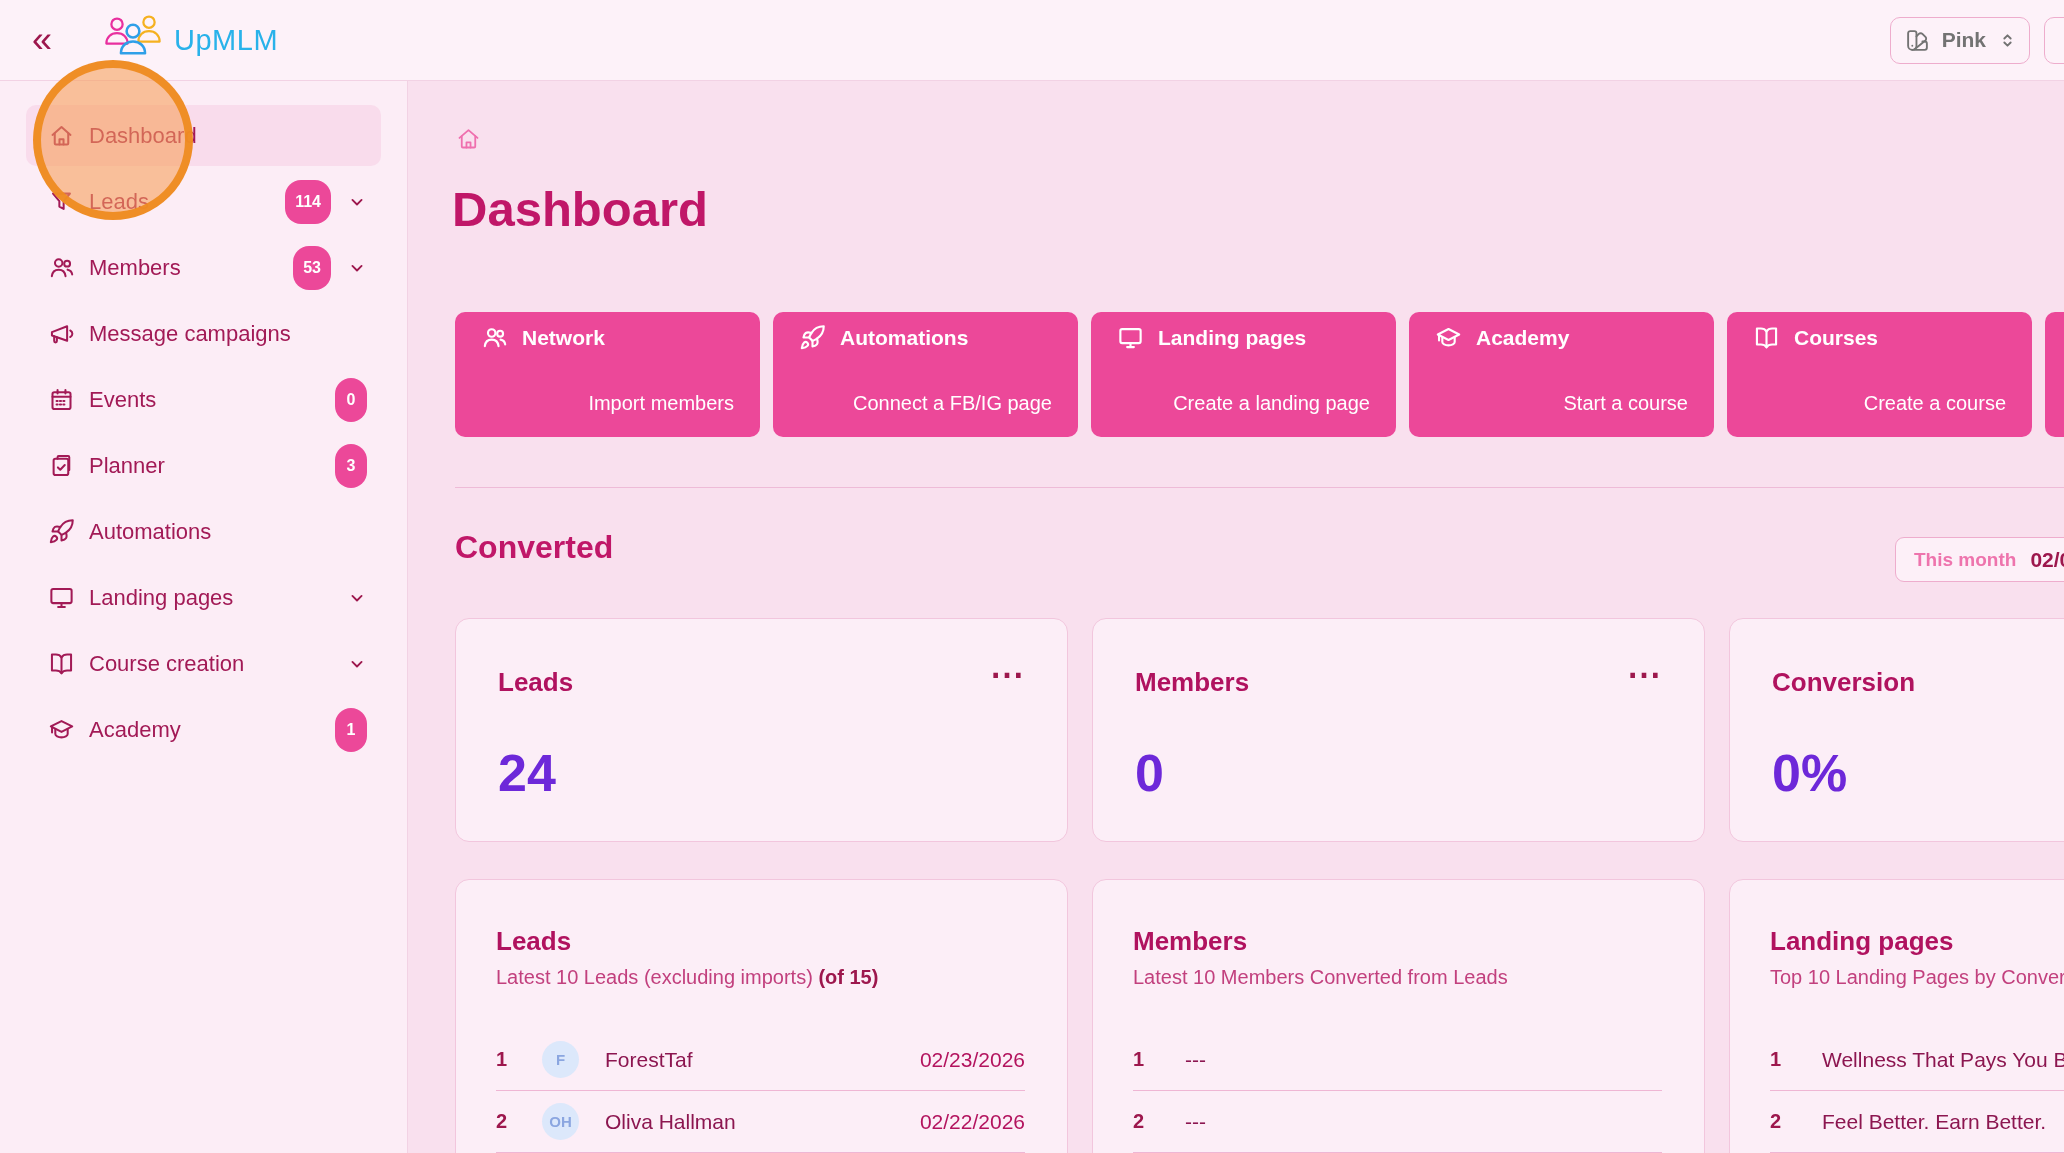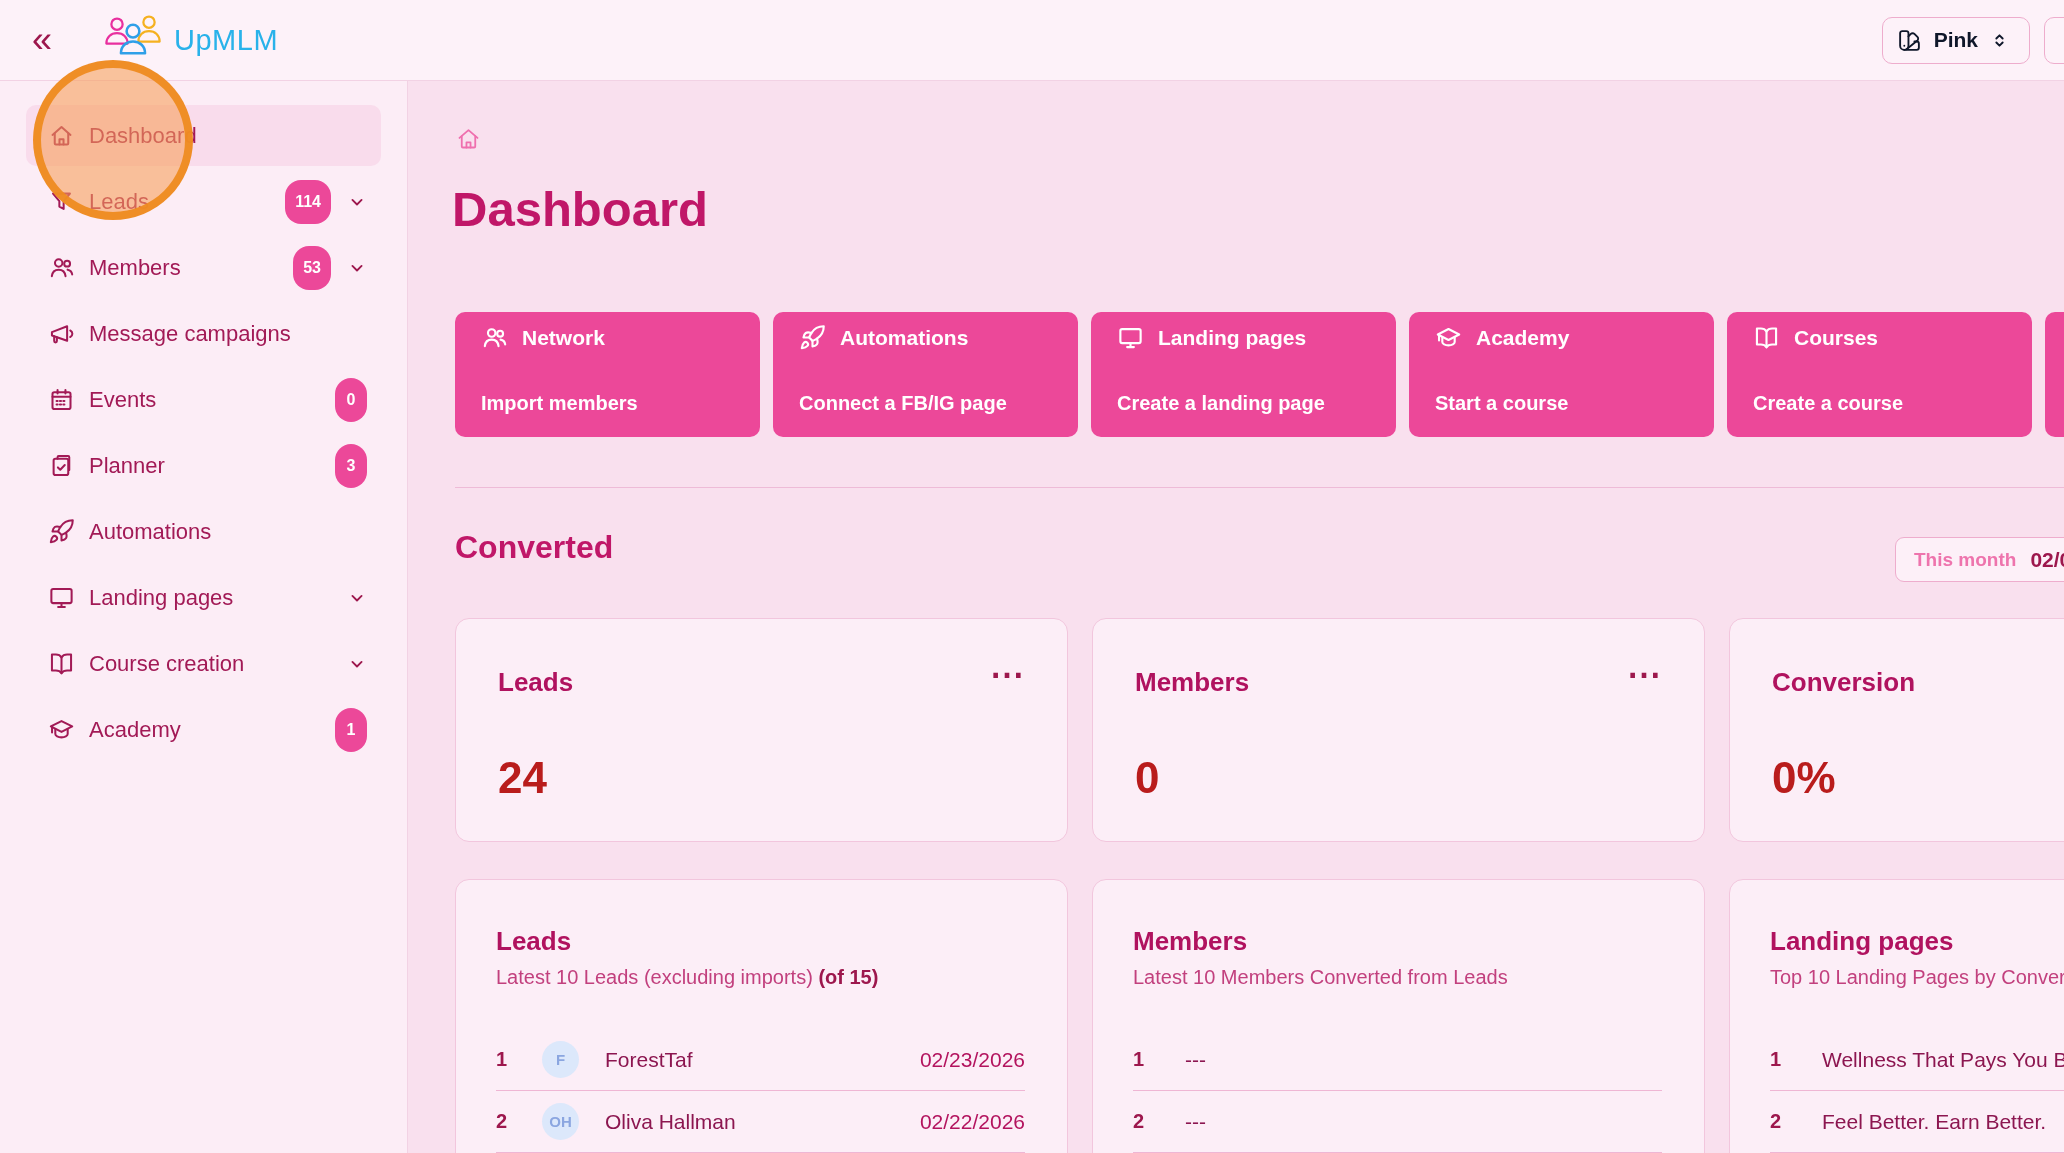--- a/index.html
+++ b/index.html
@@ -19,22 +19,22 @@
     display:flex; align-items:center; z-index:5;
   }
   .collapse { font-size:36px; line-height:1; color:#9d174d; margin-left:32px; cursor:pointer; }
   .brand { display:flex; align-items:center; margin-left:50px; gap:10px; }
   .logo-mark { position:relative; width:62px; height:52px; }
   .logo-mark svg { position:absolute; }
   .brand-name { font-size:29px; font-weight:400; color:#29b2ea; letter-spacing:0.5px; }
   .topbar-right { margin-left:auto; display:flex; gap:14px; padding-right:0; }
   .theme-btn {
     display:flex; align-items:center; gap:12px;
-    height:47px; padding:0 20px 0 14px; border:1.5px solid #eeadcd; border-radius:10px;
-    background:#fdf2f9; color:#0f172a; cursor:pointer;
+    height:47px; padding:0 12px 0 14px; border:1.5px solid #eeadcd; border-radius:10px;
+    background:#fdf2f9; color:#737373; cursor:pointer;
   }
   .theme-btn .t-label { font-size:21px; font-weight:700; }
   .btn-sliver {
     width:60px; height:47px; border:1.5px solid #eeadcd; border-radius:10px;
     background:#fdf2f9; margin-right:-40px;
   }
 
   
   .sidebar {
     position:absolute; top:81px; left:0; bottom:0; width:408px;
@@ -65,21 +65,21 @@
 
   .qrow { position:absolute; left:47px; top:231px; display:flex; gap:13px; width:2400px; }
   .qcard {
     width:305px; height:125px; flex:0 0 305px; background:#ec4899; border-radius:10px;
     color:#fff; padding:12px 26px 22px 26px; cursor:pointer;
     display:flex; flex-direction:column; justify-content:space-between;
   }
   .qhead { display:flex; align-items:center; gap:14px; }
   .qhead svg { width:27px; height:27px; stroke-width:1.9; }
   .qtitle { font-size:21px; font-weight:700; }
-  .qsub { font-size:20px; font-weight:700; }
+  .qsub { font-size:20px; font-weight:400;text-align:right; }
 
   .hrule { position:absolute; left:47px; top:406px; width:2200px; height:1px; background:#eebbd7; }
 
   .analytics-h { position:absolute; left:47px; top:448px; font-size:32px; font-weight:700; color:#c01768; }
   .period-pill {
     position:absolute; left:1487px; top:456px; height:45px;
     display:flex; align-items:center; gap:14px; padding:0 18px;
     border:1.5px solid #eeadcd; border-radius:9px; background:#fdf0f8;
     white-space:nowrap; cursor:pointer;
   }
@@ -88,21 +88,21 @@
 
   .stats { position:absolute; left:47px; top:537px; display:flex; gap:24px; width:2400px; }
   .stat {
     width:613px; height:224px; flex:0 0 613px; background:#fceef7;
     border:1px solid #f2c6dd; border-radius:14px; padding:48px 42px 38px 42px;
     display:flex; flex-direction:column;
   }
   .stat-top { display:flex; align-items:flex-start; }
   .stat-title { font-size:26px; font-weight:700; color:#b0125f; }
   .dots { margin-left:auto; font-size:34px; line-height:14px; font-weight:700; color:#9d174d; cursor:pointer; letter-spacing:1px; }
-  .stat-value { margin-top:auto; font-size:44px; font-weight:700; color:#b91c1c; }
+  .stat-value { margin-top:auto; font-size:52px; font-weight:700; color:#6d28d9; }
 
   .lists { position:absolute; left:47px; top:798px; display:flex; gap:24px; width:2400px; }
   .list-card {
     width:613px; height:430px; flex:0 0 613px; background:#fceef7;
     border:1px solid #f2c6dd; border-radius:14px; padding:46px 42px 0 40px; overflow:hidden;
   }
   .list-title { font-size:26px; font-weight:700; color:#b0125f; }
   .list-sub { margin-top:9px; font-size:20px; color:#c2407e; white-space:nowrap; }
   .list-sub b { color:#9d174d; }
   .rows { margin-top:40px; }

